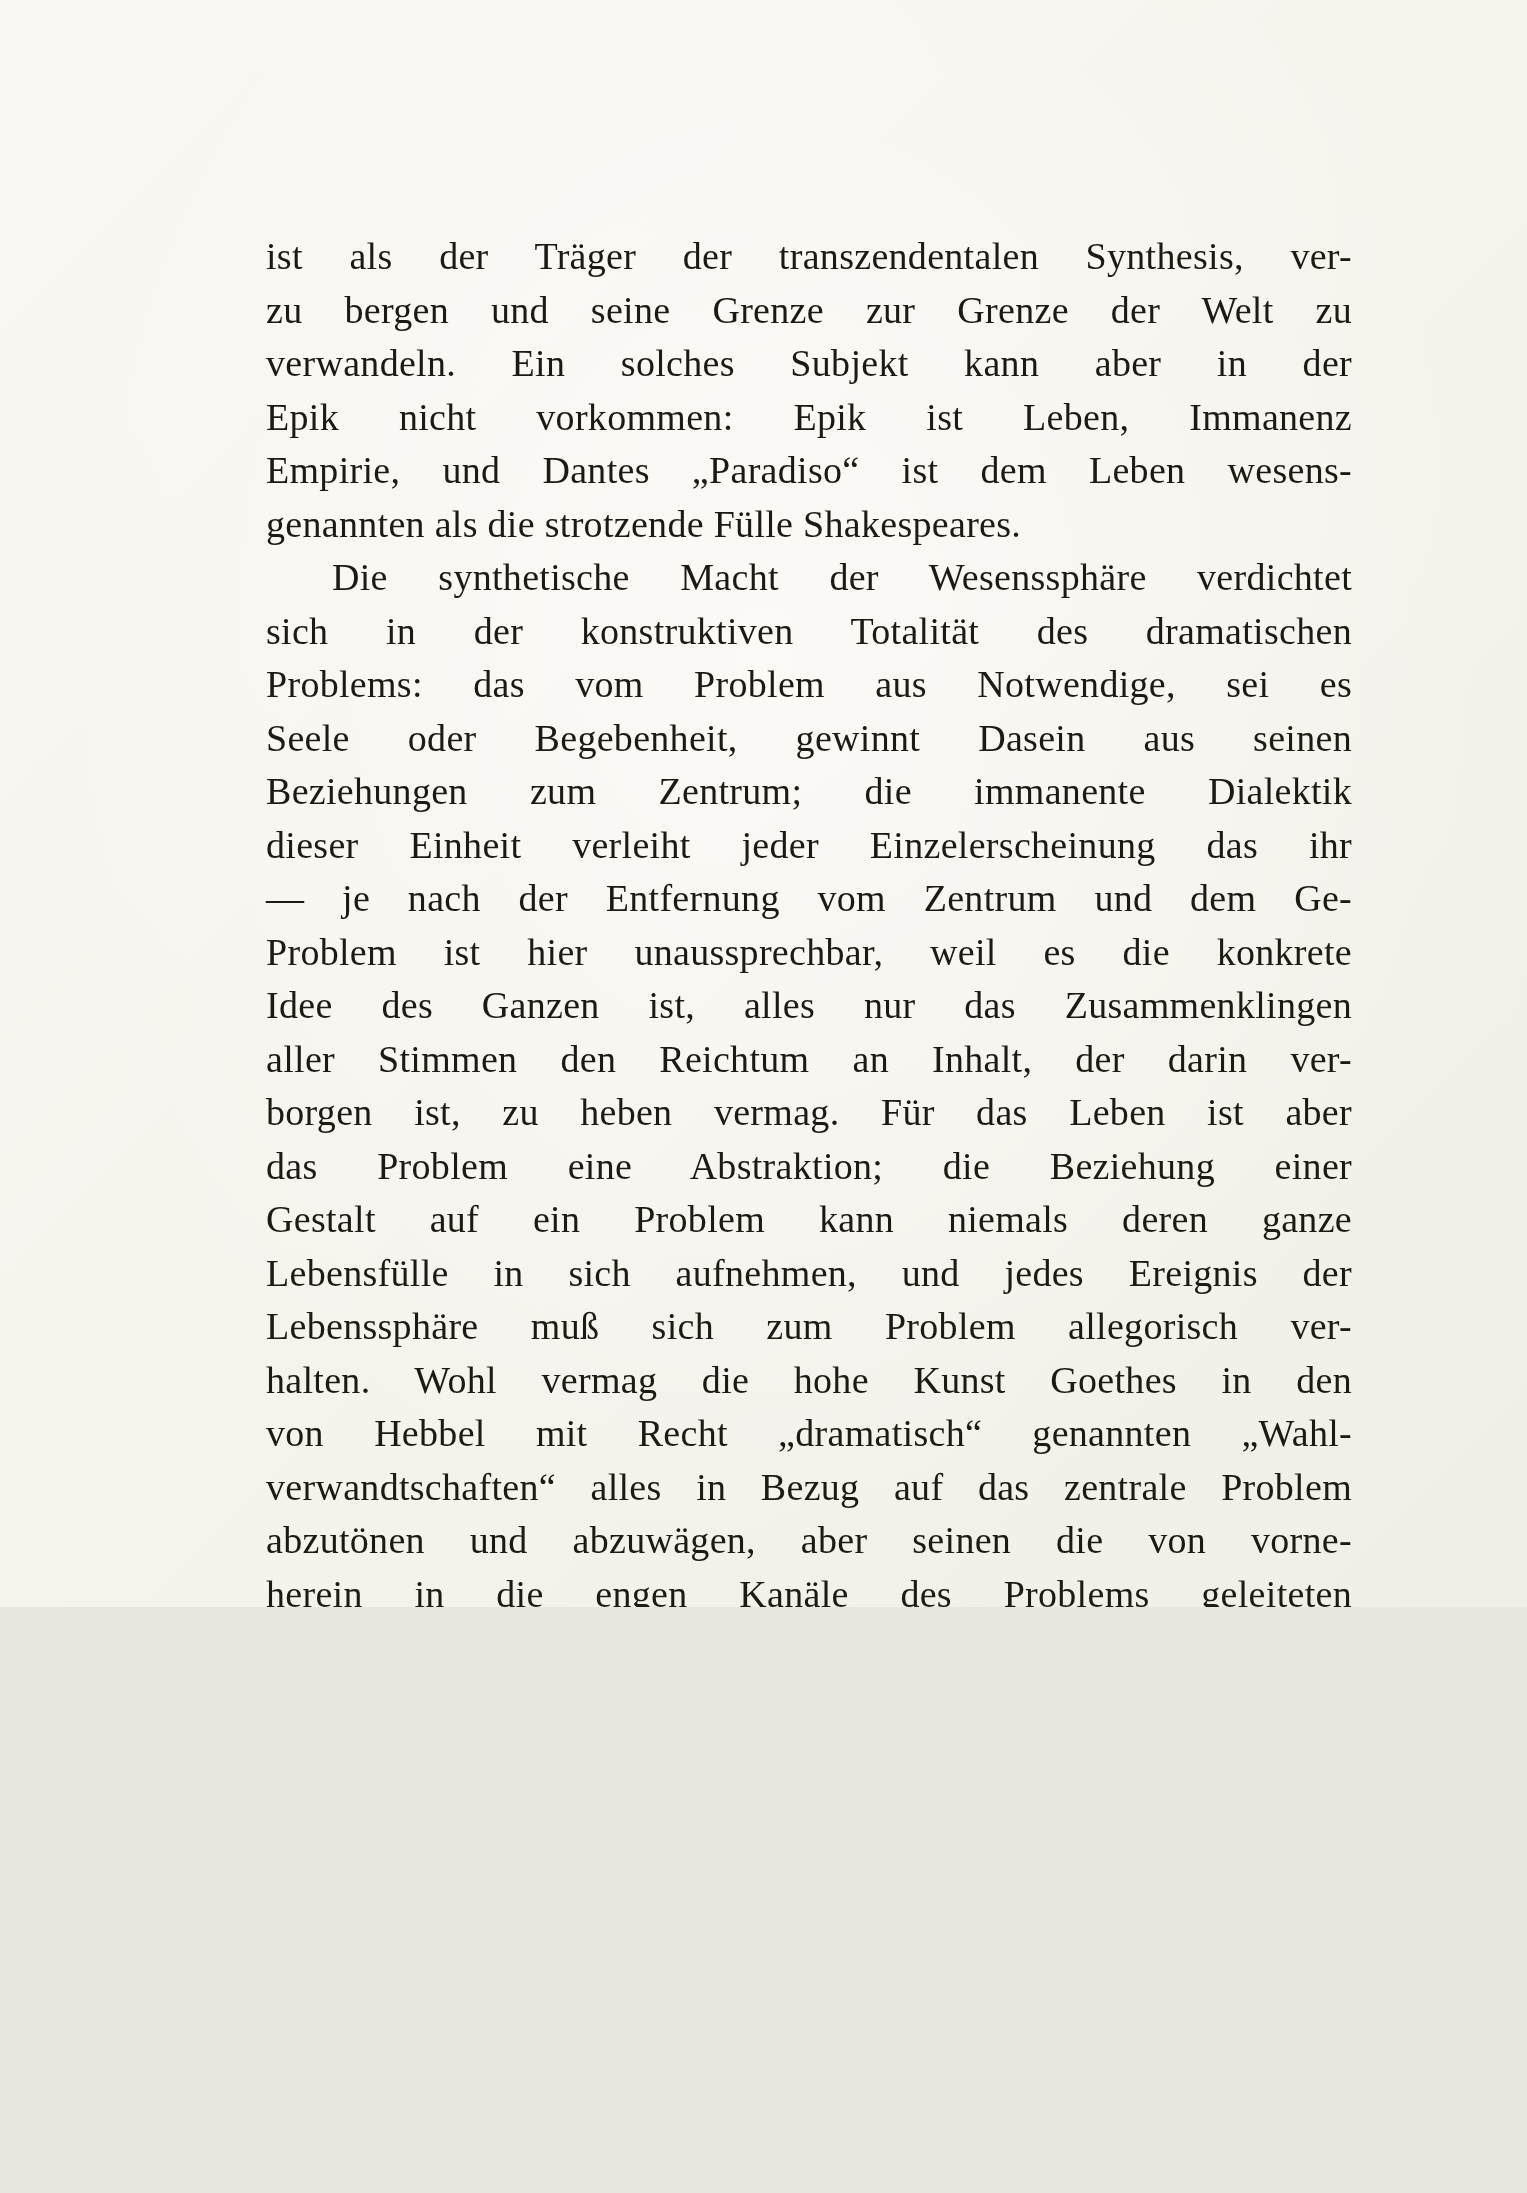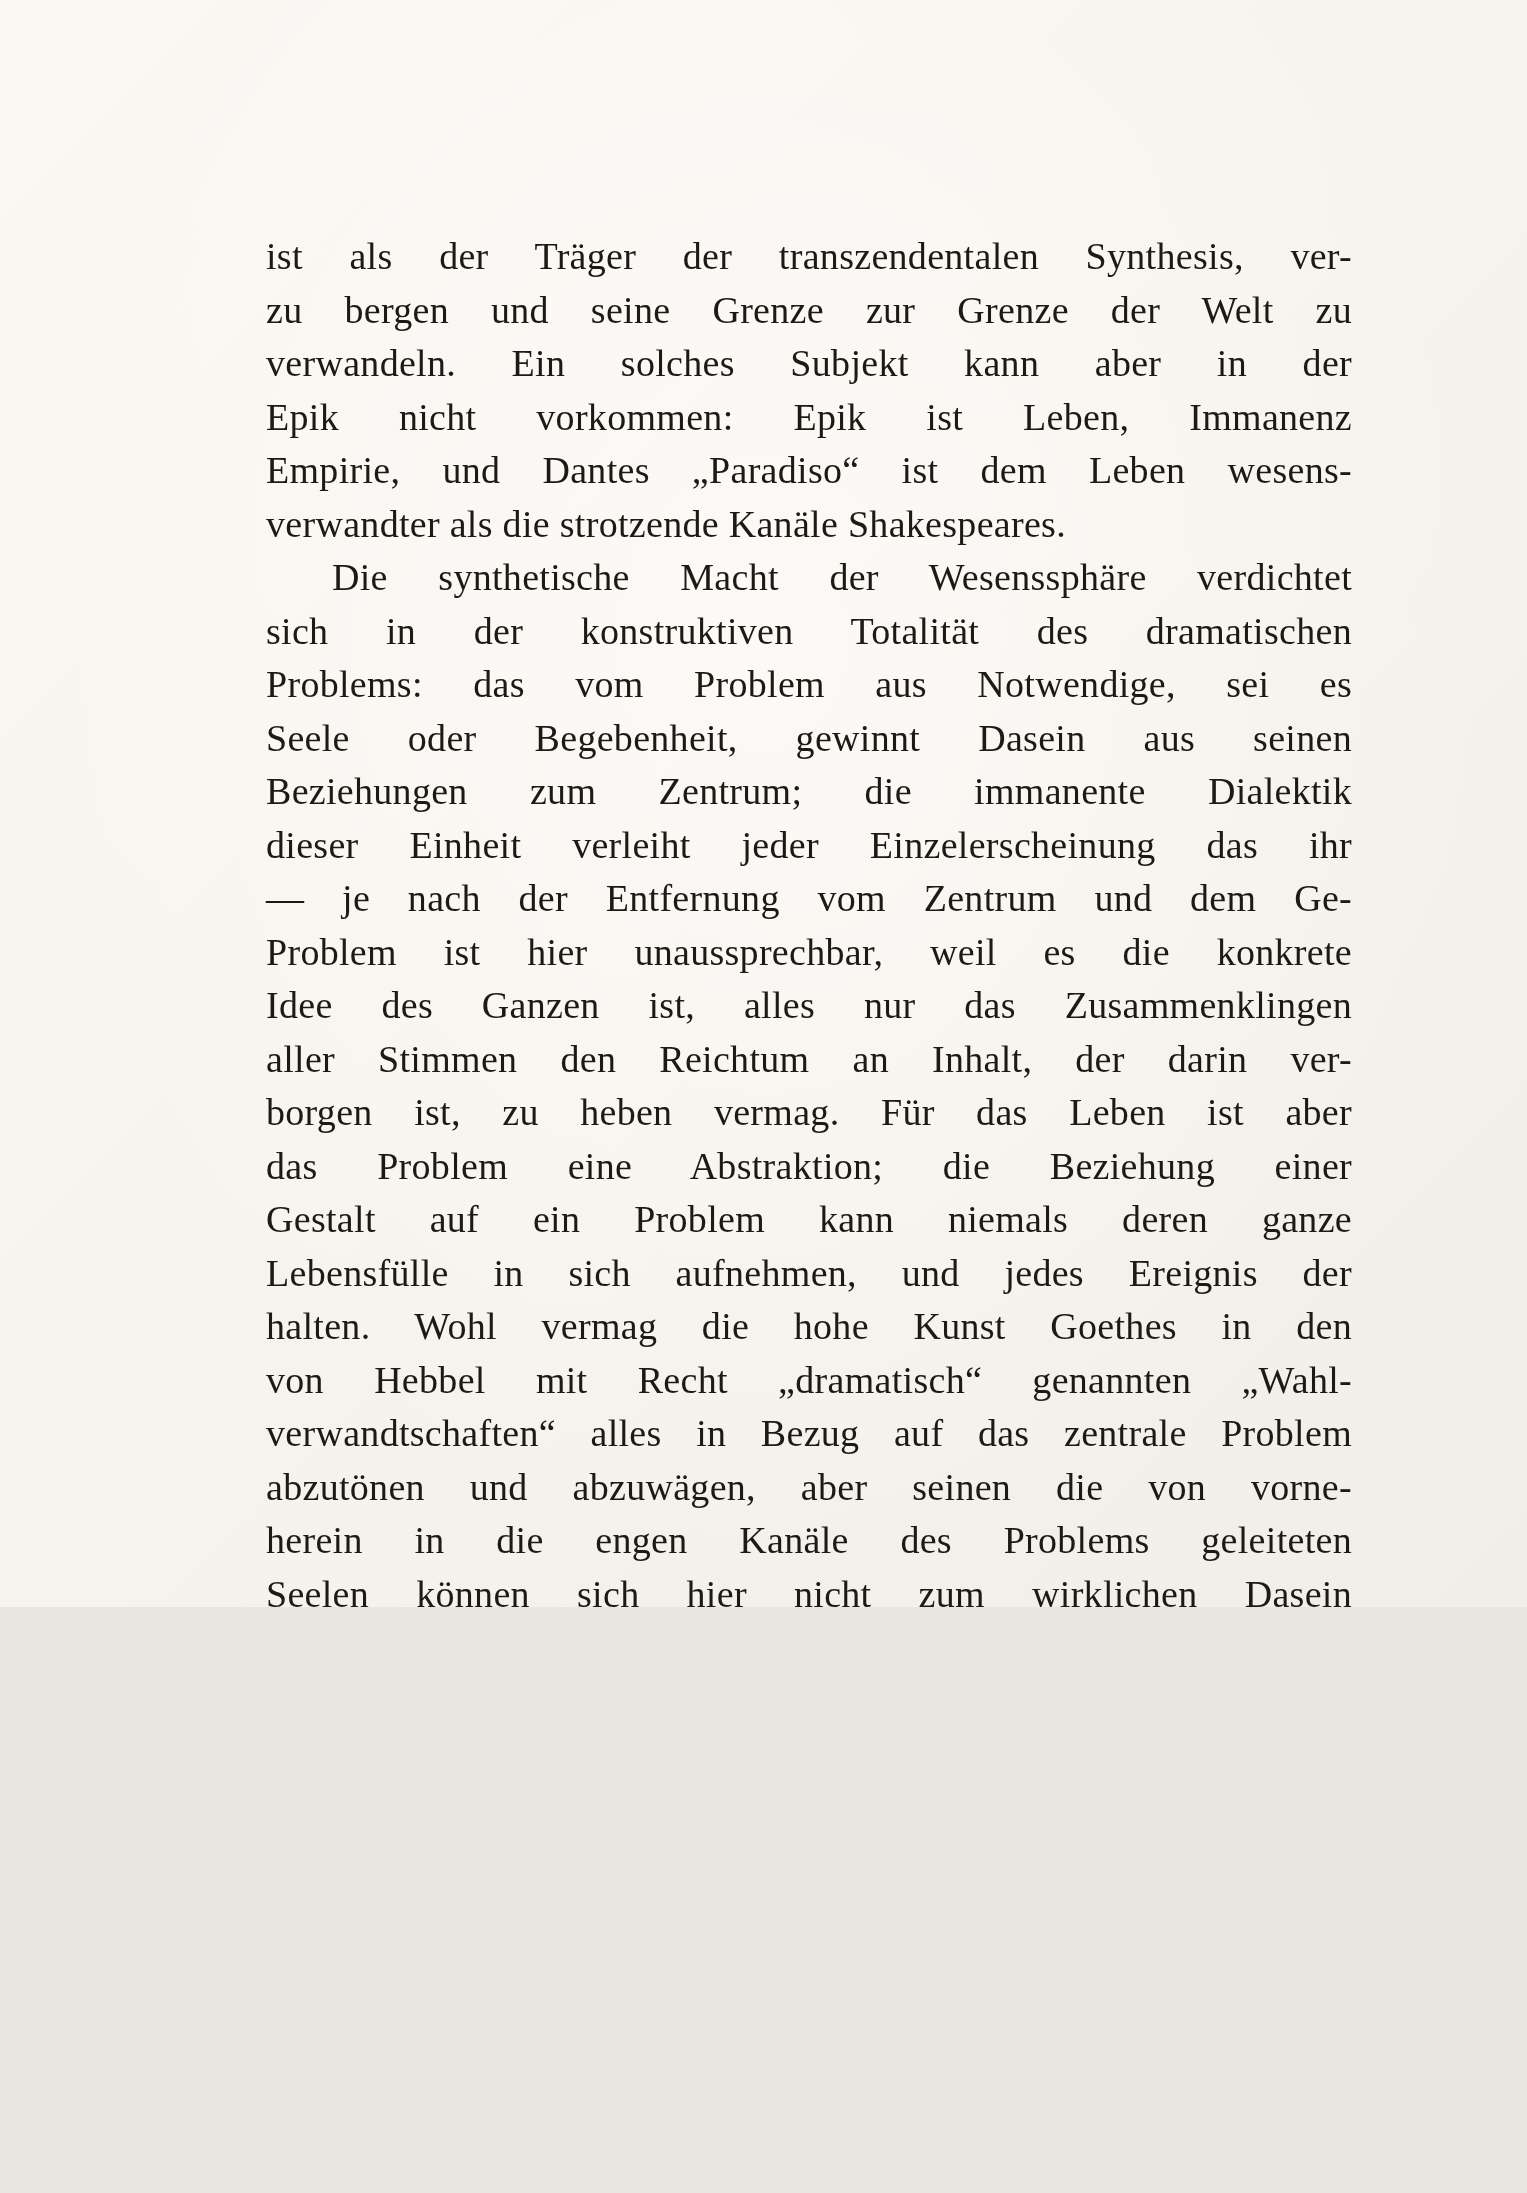--- a/index.html
+++ b/index.html
@@ -55,35 +55,36 @@
 </head>
 <body>
 
 <div class="page" style="color: rgb(29, 26, 20);">
   <div class="text-block" id="text-block">
       <div class="line">ist als der Träger der transzendentalen Synthesis, ver-</div>
       <div class="line">zu bergen und seine Grenze zur Grenze der Welt zu</div>
       <div class="line">verwandeln. Ein solches Subjekt kann aber in der</div>
       <div class="line">Epik nicht vorkommen: Epik ist Leben, Immanenz</div>
       <div class="line">Empirie, und Dantes „Paradiso“ ist dem Leben wesens-</div>
-      <div class="line no-justify">verwandter als die strotzende Kanäle Shakespeares.</div>
+      <div class="line no-justify">genannten als die strotzende Fülle Shakespeares.</div>
       <div class="line indent">Die synthetische Macht der Wesenssphäre verdichtet</div>
       <div class="line">sich in der konstruktiven Totalität des dramatischen</div>
       <div class="line">Problems: das vom Problem aus Notwendige, sei es</div>
       <div class="line">Seele oder Begebenheit, gewinnt Dasein aus seinen</div>
       <div class="line">Beziehungen zum Zentrum; die immanente Dialektik</div>
       <div class="line">dieser Einheit verleiht jeder Einzelerscheinung das ihr</div>
       <div class="line">— je nach der Entfernung vom Zentrum und dem Ge-</div>
       <div class="line">Problem ist hier unaussprechbar, weil es die konkrete</div>
       <div class="line">Idee des Ganzen ist, alles nur das Zusammenklingen</div>
       <div class="line">aller Stimmen den Reichtum an Inhalt, der darin ver-</div>
       <div class="line">borgen ist, zu heben vermag. Für das Leben ist aber</div>
       <div class="line">das Problem eine Abstraktion; die Beziehung einer</div>
       <div class="line">Gestalt auf ein Problem kann niemals deren ganze</div>
       <div class="line">Lebensfülle in sich aufnehmen, und jedes Ereignis der</div>
+      <div class="line">Lebenssphäre muß sich zum Problem allegorisch ver-</div>
       <div class="line">halten. Wohl vermag die hohe Kunst Goethes in den</div>
       <div class="line">von Hebbel mit Recht „dramatisch“ genannten „Wahl-</div>
       <div class="line">verwandtschaften“ alles in Bezug auf das zentrale Problem</div>
       <div class="line">abzutönen und abzuwägen, aber seinen die von vorne-</div>
       <div class="line">herein in die engen Kanäle des Problems geleiteten</div>
       <div class="line">Seelen können sich hier nicht zum wirklichen Dasein</div>
     </div>
   <div class="page-number">42</div>
 </div>
 

